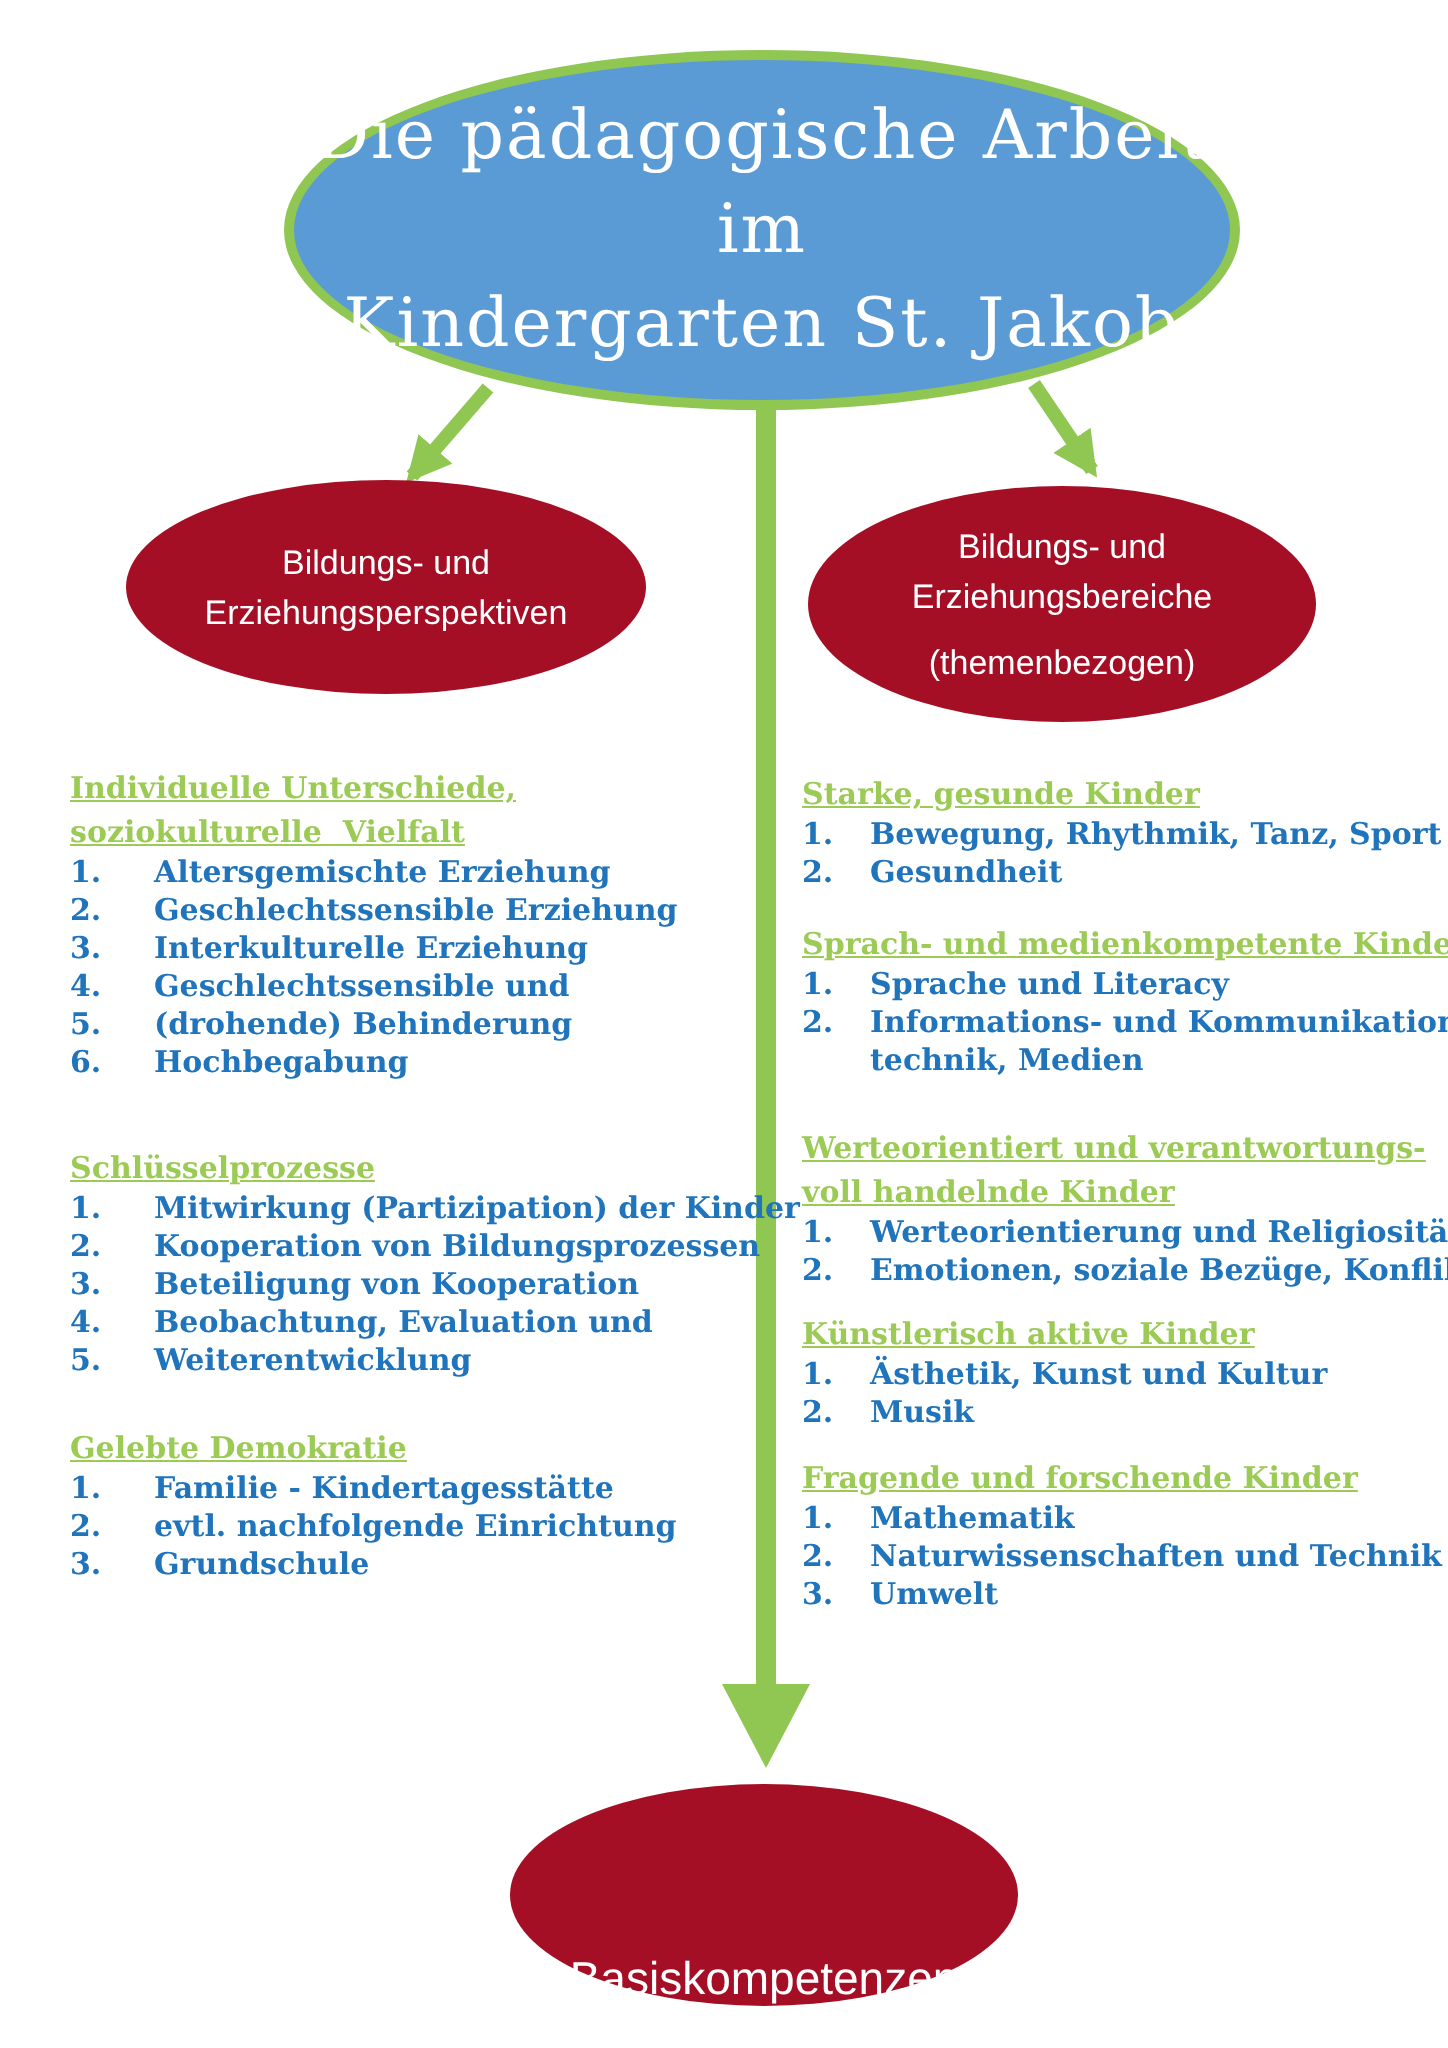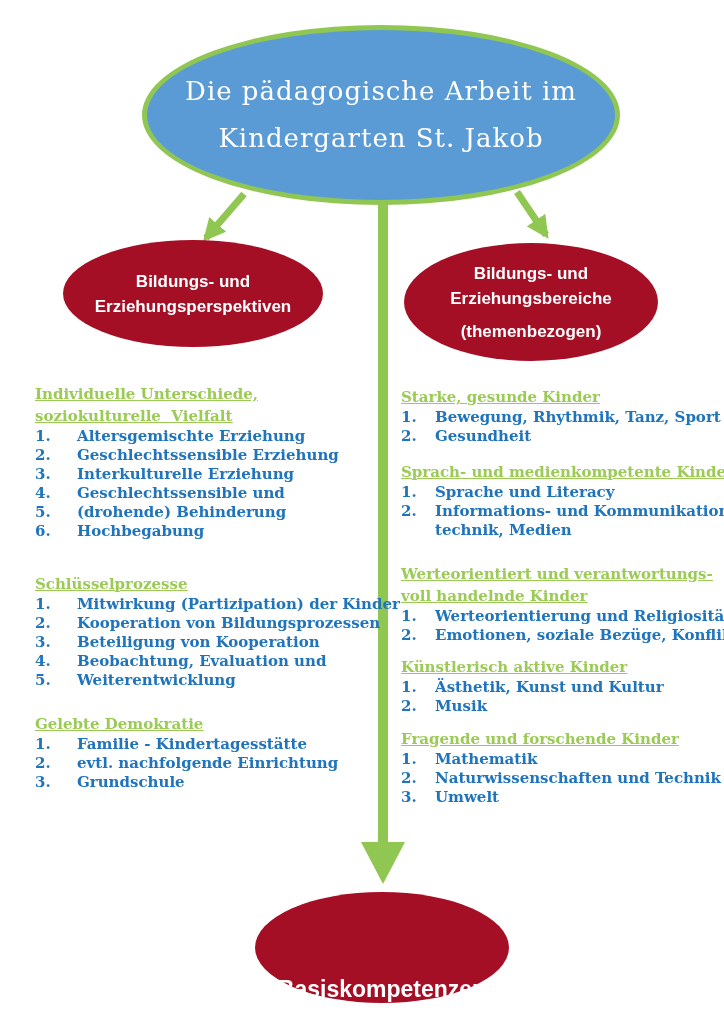--- a/index.html
+++ b/index.html
@@ -22,29 +22,29 @@
     justify-content: center;
     text-align: center;
     box-sizing: border-box;
   }
   .top-oval {
     left: 142px; top: 25px; width: 478px; height: 180px;
     background: #5B9BD5;
     border: 5px solid #90C652;
     color: #ffffff;
     font-family: "DejaVu Serif", serif;
-    font-size: 26px;
+    font-size: 34px;
     line-height: 47px;
     letter-spacing: 1px;
   }
   .red-oval {
     background: #A50F26;
     color: #ffffff;
     font-family: "Liberation Sans", sans-serif;
-    font-weight: bold;
+    font-weight: normal;
   }
   .left-oval  { left: 63px;  top: 240px; width: 260px; height: 107px; font-size: 17px; line-height: 25px; }
   .right-oval { left: 404px; top: 243px; width: 254px; height: 118px; font-size: 17px; line-height: 25px; }
   .right-oval .oval-line3 { margin-top: 8px; }
   .bottom-oval { left: 255px; top: 892px; width: 254px; height: 111px; font-size: 23px; justify-content: flex-end; }
 
   
   #arrows { position: absolute; left: 0; top: 0; pointer-events: none; }
 
   

